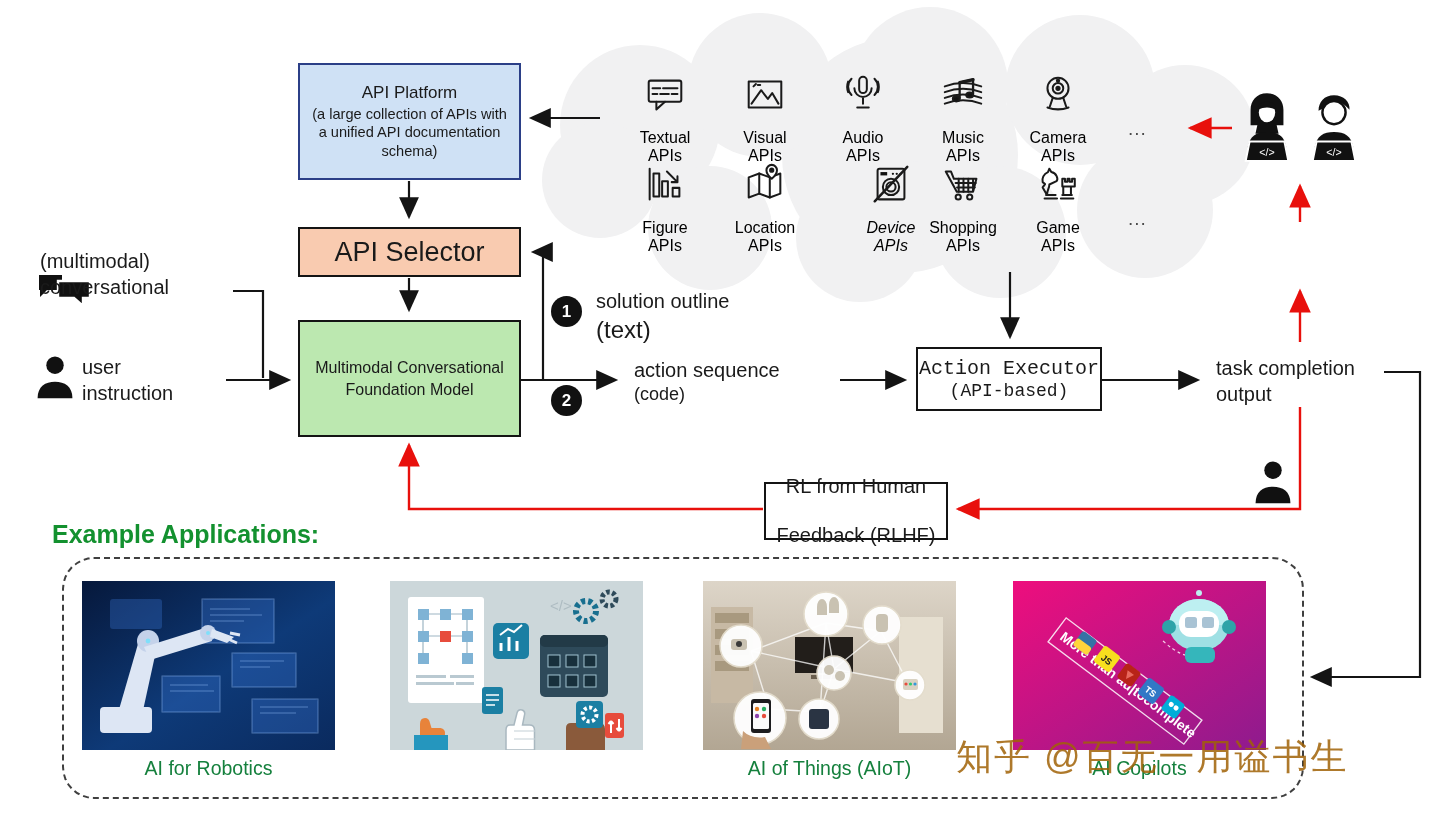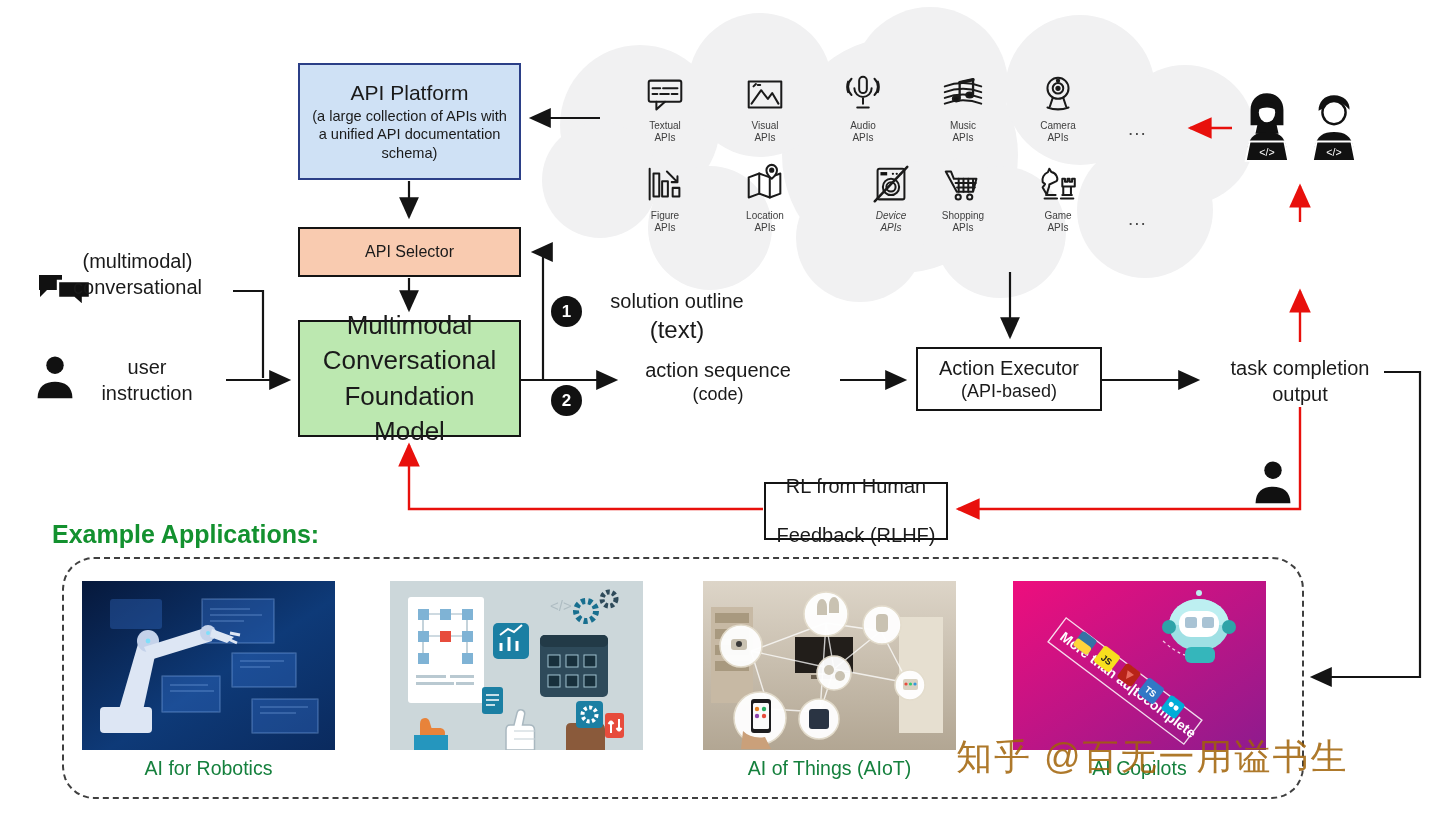--- a/index.html
+++ b/index.html
@@ -7,31 +7,31 @@
   .canvas{position:relative;width:1440px;height:813px;background:#fff;overflow:hidden;}
   .abs{position:absolute;}
   svg{display:block;}
   
   .box{position:absolute;display:flex;flex-direction:column;align-items:center;justify-content:center;text-align:center;box-sizing:border-box;background:#fff;border:2.4px solid #141414;}
   .box .t1{font-size:20px;line-height:1.25;}
   .box .t2{font-size:18px;line-height:1.2;}
   .bx-platform{background:#cfe1f5;border:2.6px solid #2b3f87;}
   .bx-selector{background:#f9cbb0;border:2.4px solid #141414;}
   .bx-model{background:#bce8b0;border:2.4px solid #141414;}
-  .bx-platform .title{font-size:21px;margin-bottom:2px;}
+  .bx-platform .title{font-size:17px;margin-bottom:2px;}
   .bx-platform .sub{font-size:14.6px;line-height:1.25;padding:0 8px;}
-  .bx-selector .lbl{font-size:16px;}
-  .bx-model .lbl{font-size:26px;line-height:1.35;padding:0 8px;}
+  .bx-selector .lbl{font-size:27px;}
+  .bx-model .lbl{font-size:16px;line-height:1.35;padding:0 8px;}
   
-  .flabel{position:absolute;text-align:center;font-size:20px;line-height:1.3;}
+  .flabel{position:absolute;font-size:20px;line-height:1.3;}
   .badge{position:absolute;width:31px;height:31px;border-radius:50%;background:#111;color:#fff;display:flex;align-items:center;justify-content:center;font-size:17px;font-weight:bold;}
   
   .api-cell{position:absolute;width:92px;text-align:center;}
   .api-icon{width:46px;height:46px;margin:0 auto;}
-  .api-label{font-size:10px;line-height:1.15;margin-top:2px;color:#404040;}
+  .api-label{font-size:16px;line-height:1.15;margin-top:11px;color:#000000;}
   .ellipsis{position:absolute;font-size:19px;color:#4a4a4a;letter-spacing:1px;}
   
   .ex-title{position:absolute;font-size:25px;font-weight:bold;color:#13912f;}
   .ex-frame{position:absolute;border:2px dashed #3f3f3f;border-radius:32px;}
   .ex-img{position:absolute;width:253px;height:169px;overflow:hidden;}
   .ex-cap{position:absolute;width:253px;text-align:center;font-size:19.5px;color:#15803d;}
   .watermark{position:absolute;font-size:36px;color:#a16207;opacity:.85;letter-spacing:2px;white-space:nowrap;z-index:60;}
   .icn{stroke:#1a1a1a;stroke-width:2.1;fill:none;stroke-linecap:round;stroke-linejoin:round;}
 </style>
 </head>
@@ -92,21 +92,21 @@
   </div>
 
   <div class="box bx-selector" style="left:298px;top:227px;width:223px;height:50px;">
     <div class="lbl">API Selector</div>
   </div>
 
   <div class="box bx-model" style="left:298px;top:320px;width:223px;height:117px;">
     <div class="lbl">Multimodal Conversational Foundation Model</div>
   </div>
 
-  <div class="box" style="left:916px;top:347px;width:186px;height:64px;">
+  <div class="box" style="left:916px;top:347px;width:186px;height:64px;font-family:Liberation Mono, monospace;">
     <div class="t1">Action Executor</div>
     <div class="t2">(API-based)</div>
   </div>
 
 
   <div class="box" style="left:764px;top:482px;width:184px;height:58px;gap:24px;">
     <div class="t1">RL from Human</div>
     <div class="t1">Feedback (RLHF)</div>
   </div>
 

